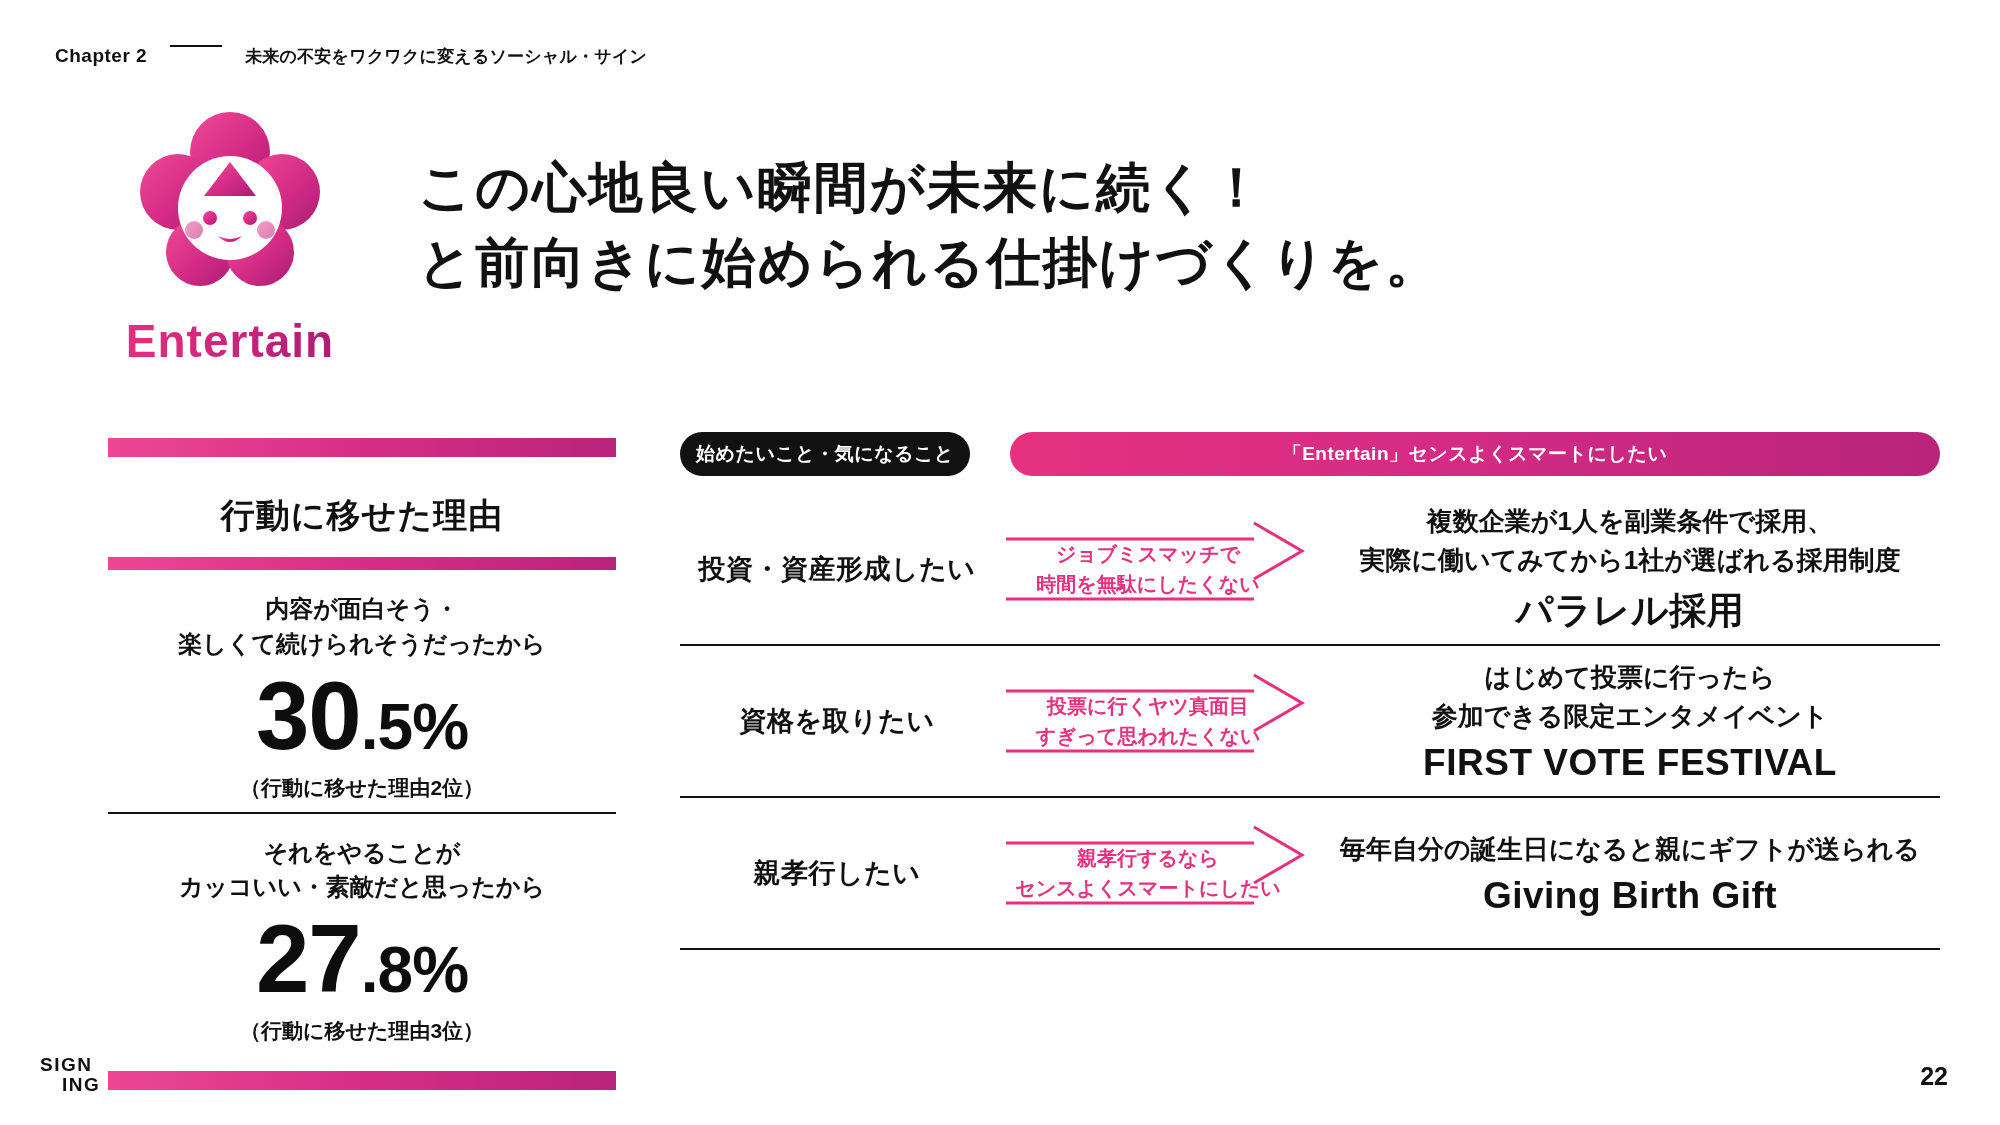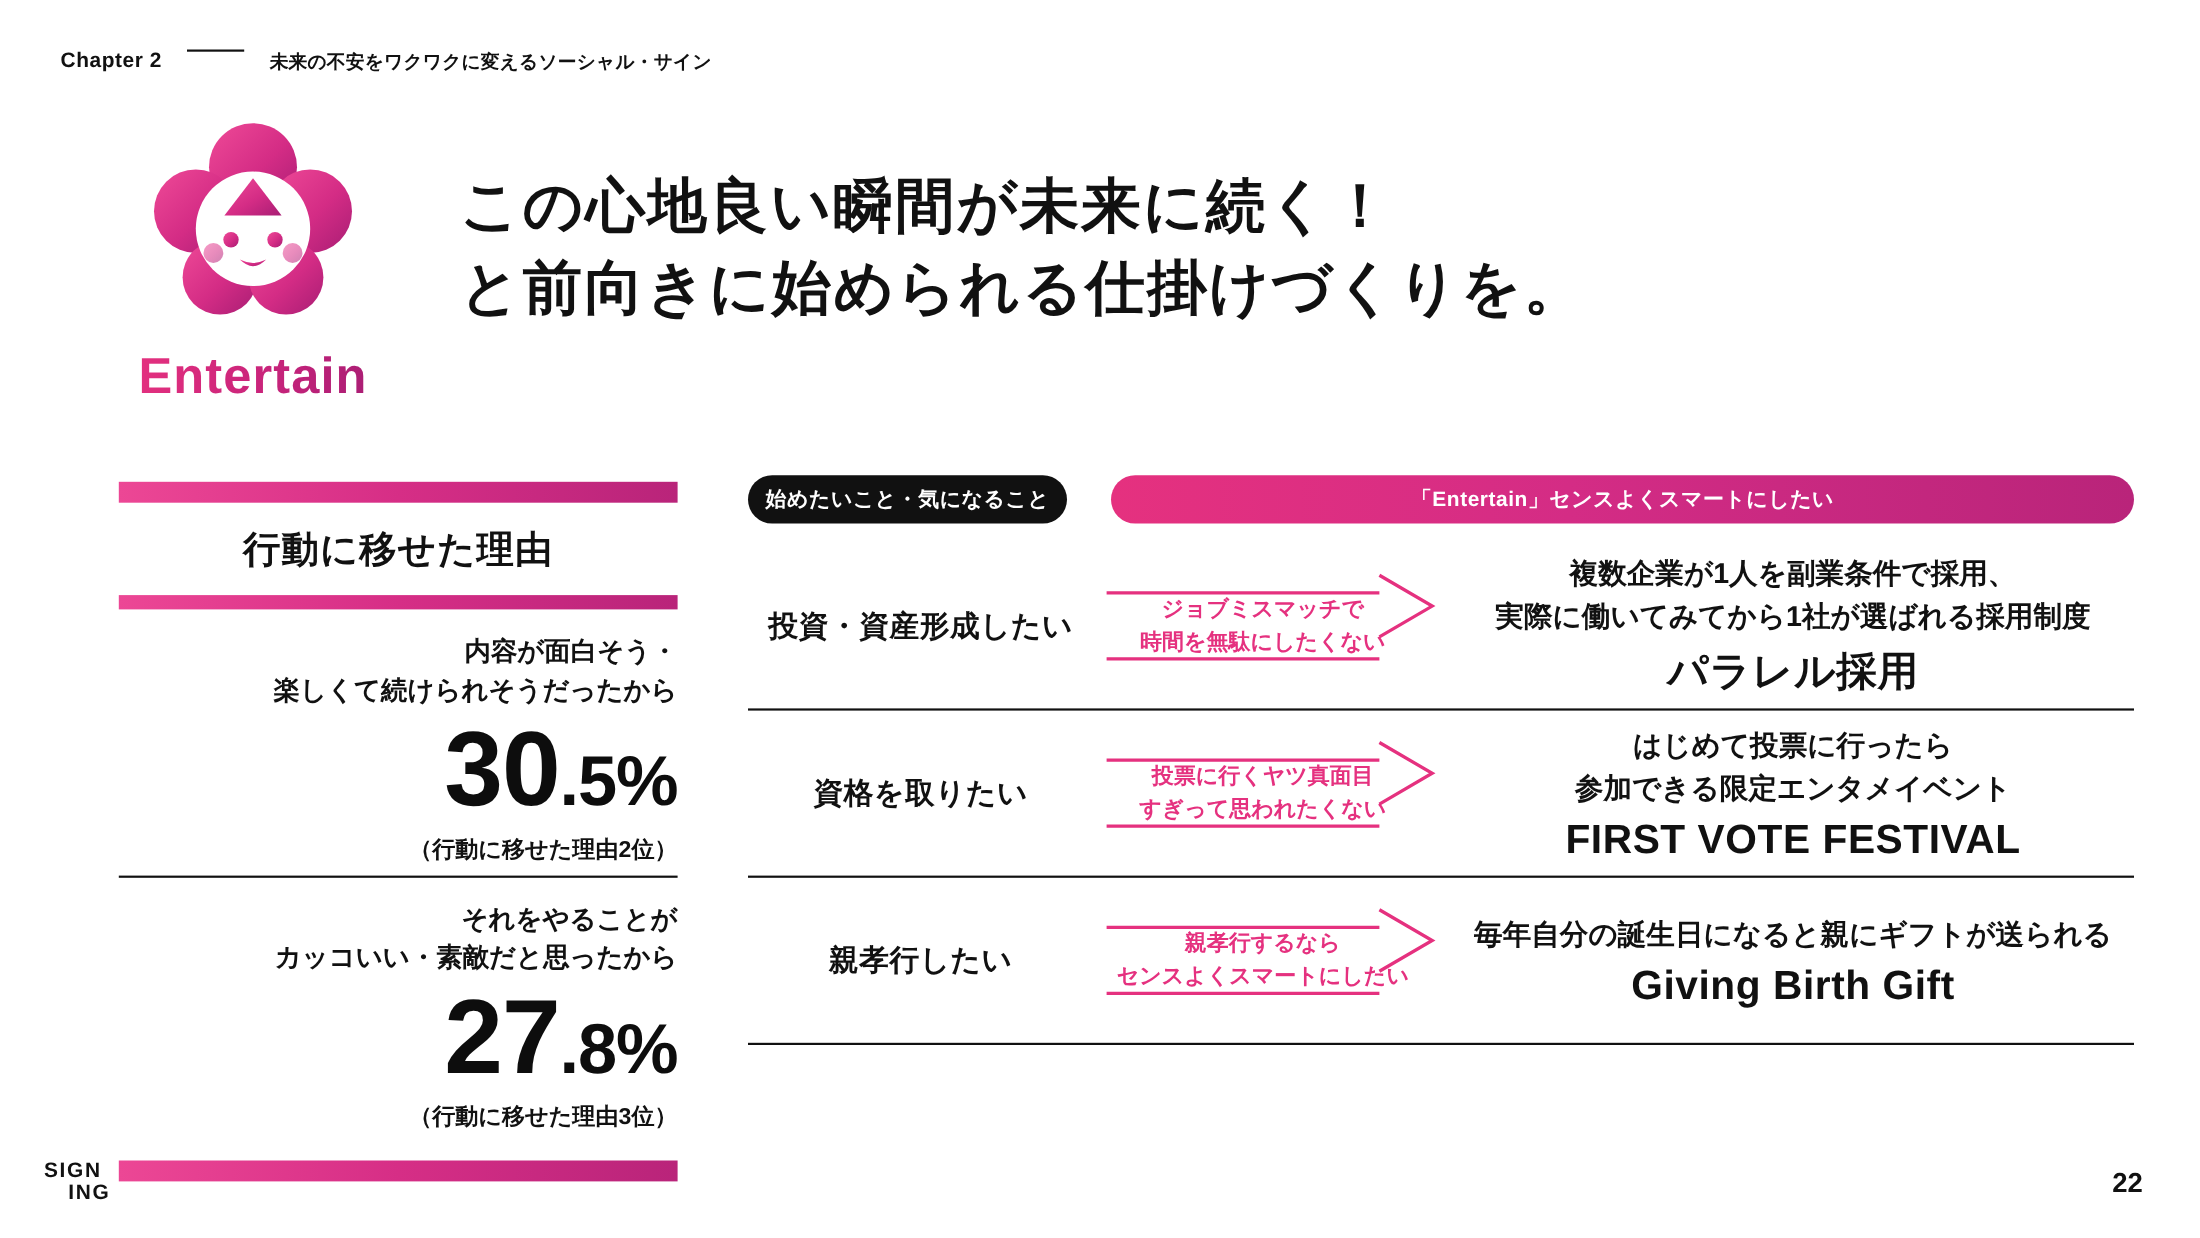--- a/index.html
+++ b/index.html
@@ -53,24 +53,24 @@
     position: absolute; left: 108px; top: 438px;
     width: 508px;
   }
   .bar-grad {
     height: 19px; width: 100%;
     background: linear-gradient(90deg, #ec4795 0%, #d62e86 50%, #b9247a 100%);
   }
   .bar-grad.thin { height: 13px; }
   .stat-head {
     text-align: center; font-size: 34px; font-weight: bold; color: #111;
-    padding: 20px 0 18px;
+    padding: 36px 0 18px;
     letter-spacing: 1px;
   }
-  .stat-item { padding: 22px 0 10px; text-align: right; }
+  .stat-item { padding: 22px 0 10px; text-align: center; }
   .stat-item .caption {
     font-size: 24px; font-weight: bold; color: #111; line-height: 1.45;
     white-space: pre-line;
   }
   .stat-value {
     font-weight: bold; color: #0d0d0d; line-height: 1;
     margin-top: 6px; letter-spacing: -1px;
   }
   .stat-value .big { font-size: 96px; }
   .stat-value .small { font-size: 64px; }

